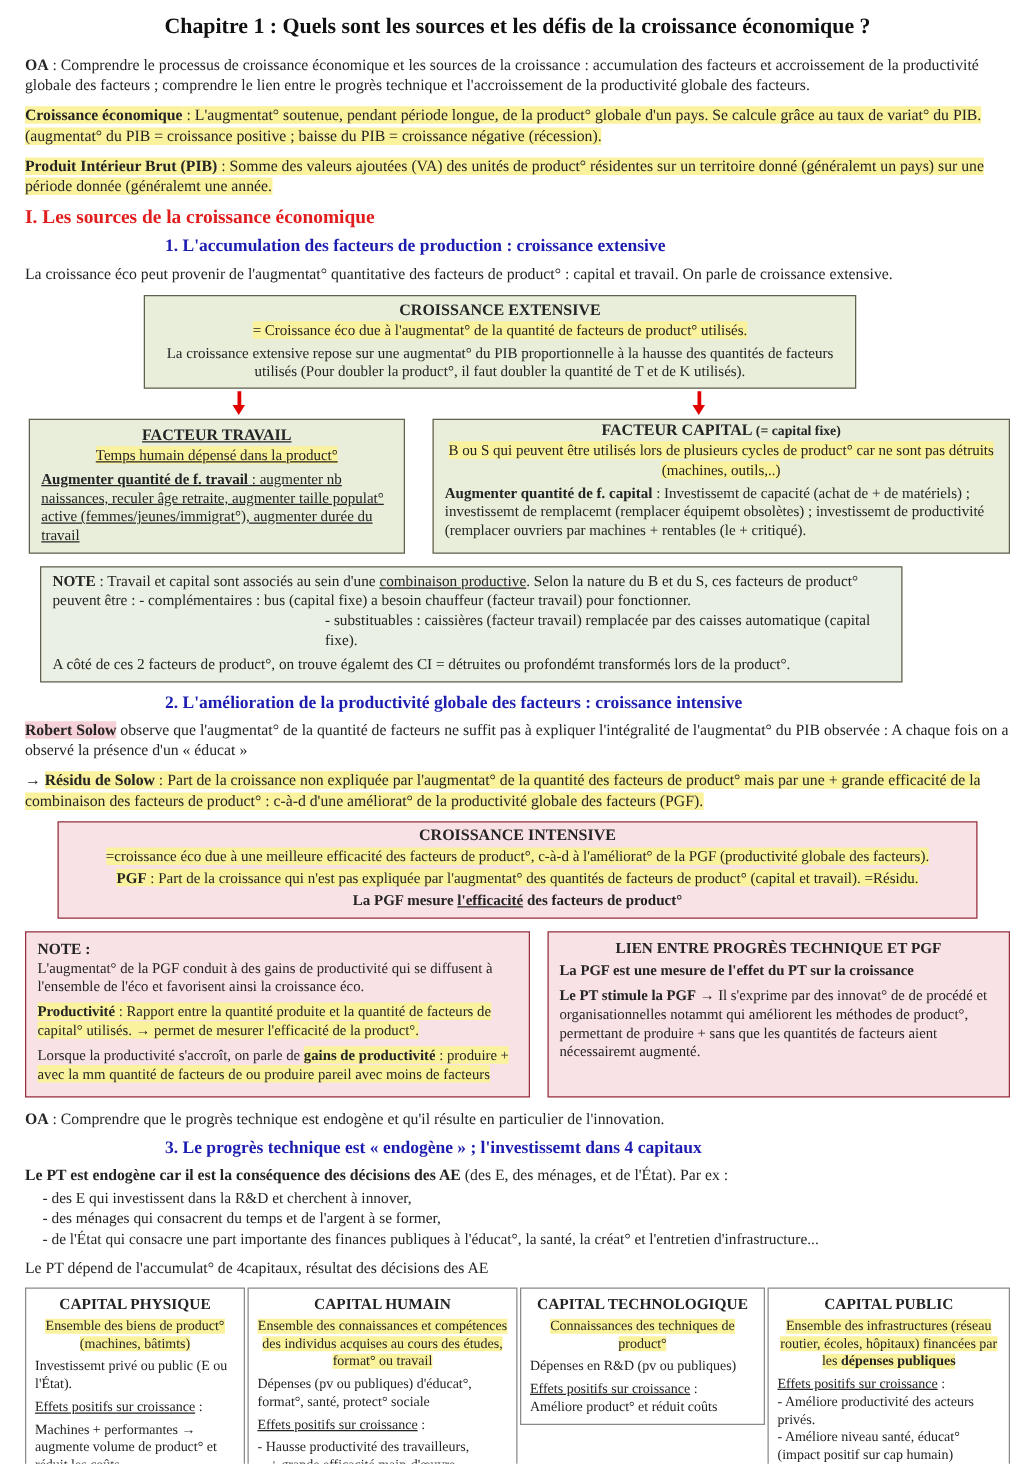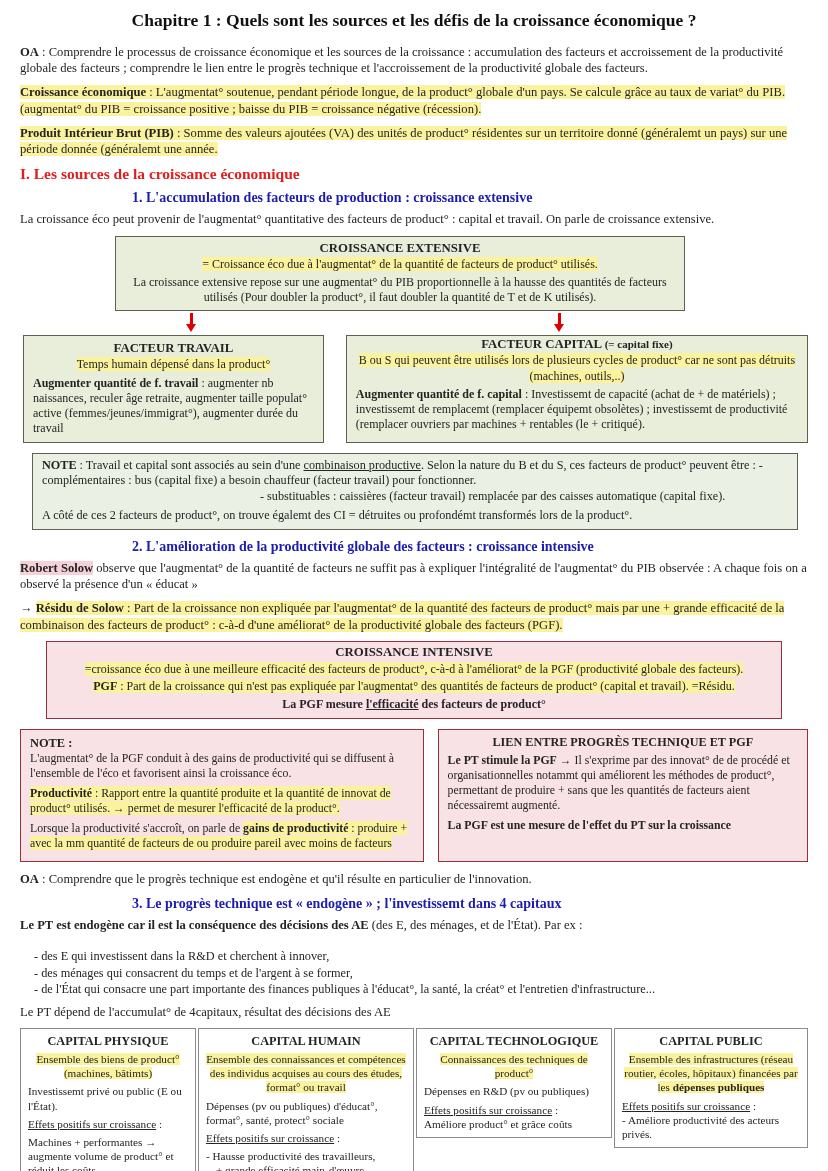--- a/index.html
+++ b/index.html
@@ -26,43 +26,43 @@
   .bbody { line-height:1.27; }
   .extbox .bbody { text-align:center; }
 
   .arrows { display:flex; height:19px; margin:2px 0 3px; }
   .arrow { position:relative; width:3px; height:12px; background:#e00000; margin-left:170px; }
   .arrow::after { content:""; position:absolute; left:-4px; bottom:-7px;
     border:5.5px solid transparent; border-top:8px solid #e00000; border-bottom:0; }
   .arrow2 { margin-left:365px; }
 
   .frow { display:flex; gap:22px; margin:0 0 10px 3px; }
-  .tbox { width:302px; padding:5px 9px; }
+  .tbox { width:302px; padding:5px 9px;text-decoration:underline; }
   .cbox { width:464px; padding:1px 9px; }
   .tsuf { font-size:11px; }
 
-  .notebox { margin:0 0 9px 12px; width:766px; padding:4px 9px 5px; font-size:12.2px; background:#eaf0e3; }
+  .notebox { margin:0 0 9px 12px; width:690px; padding:4px 9px 5px; font-size:12.2px; background:#eaf0e3; }
   .nline { line-height:1.3; }
   .nline.ind { padding-left:218px; }
   .nline.last { margin-top:3px; }
 
   
   .pbox { background:#f9e2e6; border:1.8px solid #96303f; }
   .intbox { width:736px; margin-left:26px; padding:3px 7px 5px; font-size:12px; text-align:center; }
   .iline { margin-top:2px; line-height:1.3; }
 
   .row2 { display:flex; gap:14px; margin:10px 0 9px; }
   .note2 { width:436px; padding:5px 9px; font-size:11.8px; }
   .lien  { width:400px; padding:5px 9px; font-size:11.8px; }
   .n2p { margin-bottom:5px; line-height:1.28; }
   .n2label { font-size:12.4px; }
   .lien .btitle { font-size:12.2px; margin-bottom:3px; }
 
   .bullet { font-size:12.3px; line-height:1.28; margin:0 0 1px 14px; }
-  .tight { margin-bottom:16px; }
+  .tight { margin-bottom:2px; }
 
   .caprow { display:flex; justify-content:space-between; align-items:flex-start; margin:6px 0 9px; }
   .capbox { border:1.5px solid #8a8a8a; background:#fff; padding:5px 7px 6px; font-size:11.2px; }
   .c1 { width:176px; } .c2 { width:216px; } .c3 { width:196px; } .c4 { width:194px; }
   .ctitle { font-weight:bold; text-align:center; font-size:12.3px; margin-bottom:3px; }
   .cdef { text-align:center; margin-bottom:4px; line-height:1.26; }
   .cp { margin-bottom:4px; line-height:1.26; }
   .cl { line-height:1.26; }
   .cl.ind2 { padding-left:10px; }
 </style>
@@ -123,27 +123,27 @@
     <div class="btitle">CROISSANCE INTENSIVE</div>
     <div class="iline"><span class="hl">=croissance éco due à une meilleure efficacité des facteurs de product°, c-à-d à l'améliorat° de la PGF (productivité globale des facteurs).</span></div>
     <div class="iline"><b class="hl">PGF</b><span class="hl"> : Part de la croissance qui n'est pas expliquée par l'augmentat° des quantités de facteurs de product° (capital et travail). =Résidu.</span></div>
     <div class="iline"><b><span>La PGF mesure </span><span class="u">l'efficacité</span><span> des facteurs de product°</span></b></div>
   </div>
 
   <div class="row2">
     <div class="pbox note2">
       <p class="nline n2label"><b>NOTE :</b></p>
       <p class="n2p">L'augmentat° de la PGF conduit à des gains de productivité qui se diffusent à l'ensemble de l'éco et favorisent ainsi la croissance éco.</p>
-      <p class="n2p"><b class="hl">Productivité</b><span class="hl"> : Rapport entre la quantité produite et la quantité de innovat de product° utilisés. → permet de mesurer l'efficacité de la product°.</span></p>
+      <p class="n2p"><b class="hl">Productivité</b><span class="hl"> : Rapport entre la quantité produite et la quantité de facteurs de capital° utilisés. → permet de mesurer l'efficacité de la product°.</span></p>
       <p class="n2p"><span>Lorsque la productivité s'accroît, on parle de </span><b class="hl">gains de productivité</b><span class="hl"> : produire + avec la mm quantité de facteurs de ou produire pareil avec moins de facteurs</span></p>
     </div>
     <div class="pbox lien">
       <div class="btitle">LIEN ENTRE PROGRÈS TECHNIQUE ET PGF</div>
+      <p class="n2p"><b>La PGF est une mesure de l'effet du PT sur la croissance</b></p>
       <p class="n2p"><b>Le PT stimule la PGF</b><span> → Il s'exprime par des innovat° de de procédé et organisationnelles notammt qui améliorent les méthodes de product°, permettant de produire + sans que les quantités de facteurs aient nécessairemt augmenté.</span></p>
-      <p class="n2p"><b>La PGF est une mesure de l'effet du PT sur la croissance</b></p>
     </div>
   </div>
 
   <p class="p"><b>OA</b><span> : Comprendre que le progrès technique est endogène et qu'il résulte en particulier de l'innovation.</span></p>
 
   <h3 class="sub">3. Le progrès technique est « endogène » ; l'investissemt dans 4 capitaux</h3>
 
   <p class="p tight"><b>Le PT est endogène car il est la conséquence des décisions des AE</b><span> (des E, des ménages, et de l'État). Par ex :</span></p>
   <p class="bullet">- des E qui investissent dans la R&amp;D et cherchent à innover,</p>
   <p class="bullet">- des ménages qui consacrent du temps et de l'argent à se former,</p>
@@ -166,23 +166,24 @@
       <p class="cp"><span class="u">Effets positifs sur croissance</span><span> :</span></p>
       <p class="cl">- Hausse productivité des travailleurs,</p>
       <p class="cl ind2">+ grande efficacité main-d'œuvre</p>
       <p class="cl">- + connaissances encourage innovat°.</p>
     </div>
     <div class="capbox c3">
       <div class="ctitle">CAPITAL TECHNOLOGIQUE</div>
       <div class="cdef"><span class="hl">Connaissances des techniques de product°</span></div>
       <p class="cp">Dépenses en R&amp;D (pv ou publiques)</p>
       <p class="cp" style="margin-bottom:0"><span class="u">Effets positifs sur croissance</span><span> :</span></p>
-      <p class="cl">Améliore product° et grâce coûts</p>
+      <p class="cl">Améliore product° et réduit coûts</p>
     </div>
     <div class="capbox c4">
       <div class="ctitle">CAPITAL PUBLIC</div>
       <div class="cdef"><span class="hl">Ensemble des infrastructures (réseau routier, écoles, hôpitaux) financées par les </span><b class="hl">dépenses publiques</b></div>
       <p class="cp" style="margin-bottom:0"><span class="u">Effets positifs sur croissance</span><span> :</span></p>
       <p class="cl">- Améliore productivité des acteurs privés.</p>
+      <p class="cl">- Améliore niveau santé, éducat° (impact positif sur cap humain)</p>
     </div>
   </div>
 
 </div>
 
 </body></html>

